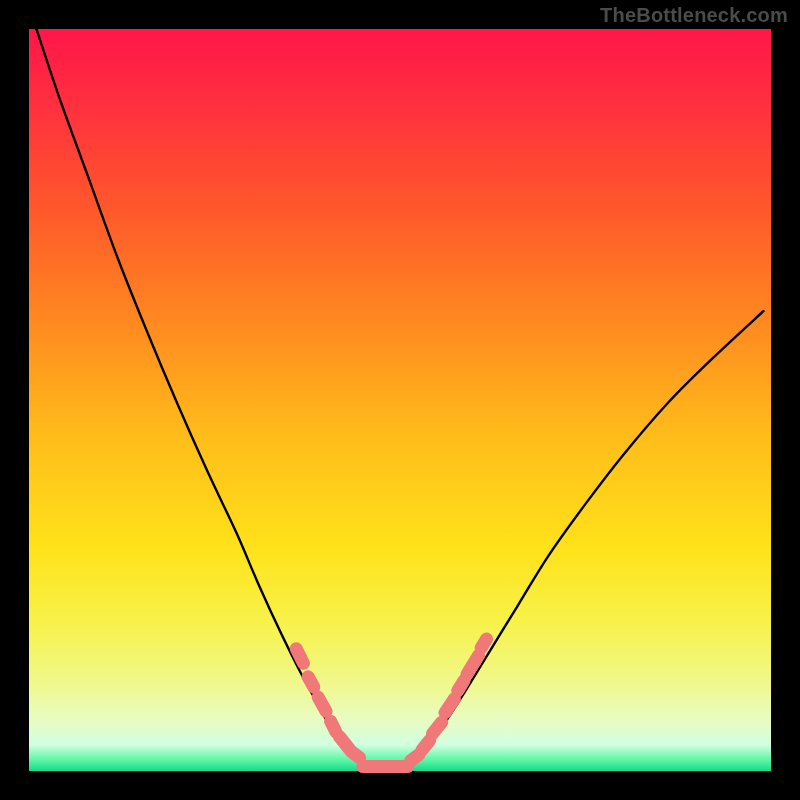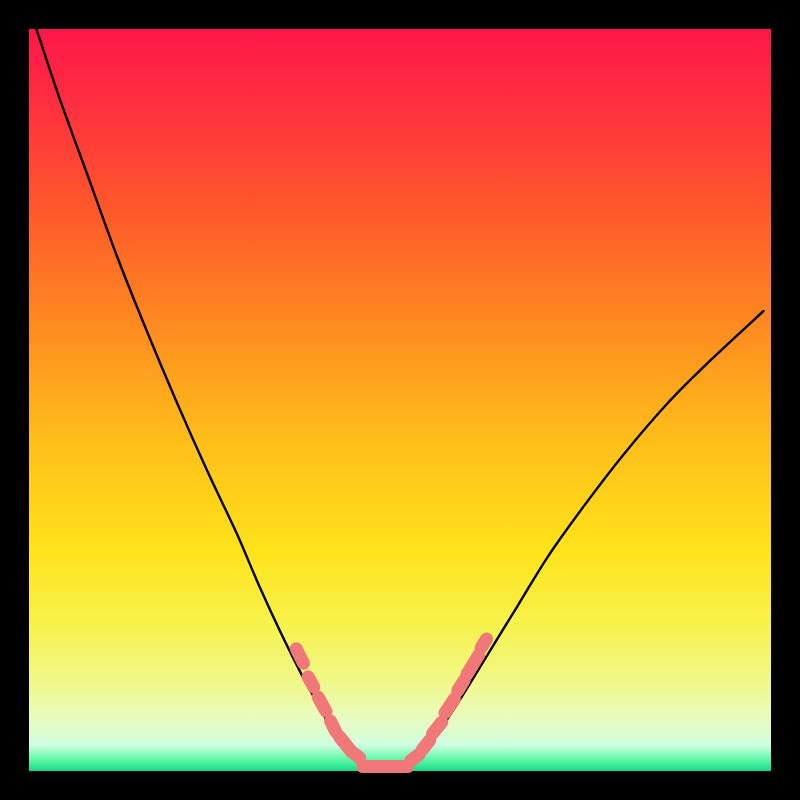--- a/index.html
+++ b/index.html
@@ -32,20 +32,21 @@
     position: absolute;
     left: 0;
     top: 0;
   }
 </style>
 </head>
 <body>
 
 <div class="stage">
 
+  <div class="watermark">TheBottleneck.com</div>
 
   <svg id="chart-svg" width="800" height="800" viewBox="0 0 800 800">
     <defs>
       <linearGradient id="bg-grad" x1="0" y1="0" x2="0" y2="1">
           <stop offset="0.00%" stop-color="#ff1749"></stop>
           <stop offset="10.00%" stop-color="#ff2f3f"></stop>
           <stop offset="25.00%" stop-color="#ff5a2a"></stop>
           <stop offset="40.00%" stop-color="#ff8b20"></stop>
           <stop offset="55.00%" stop-color="#ffbd1a"></stop>
           <stop offset="70.00%" stop-color="#ffe21a"></stop>

